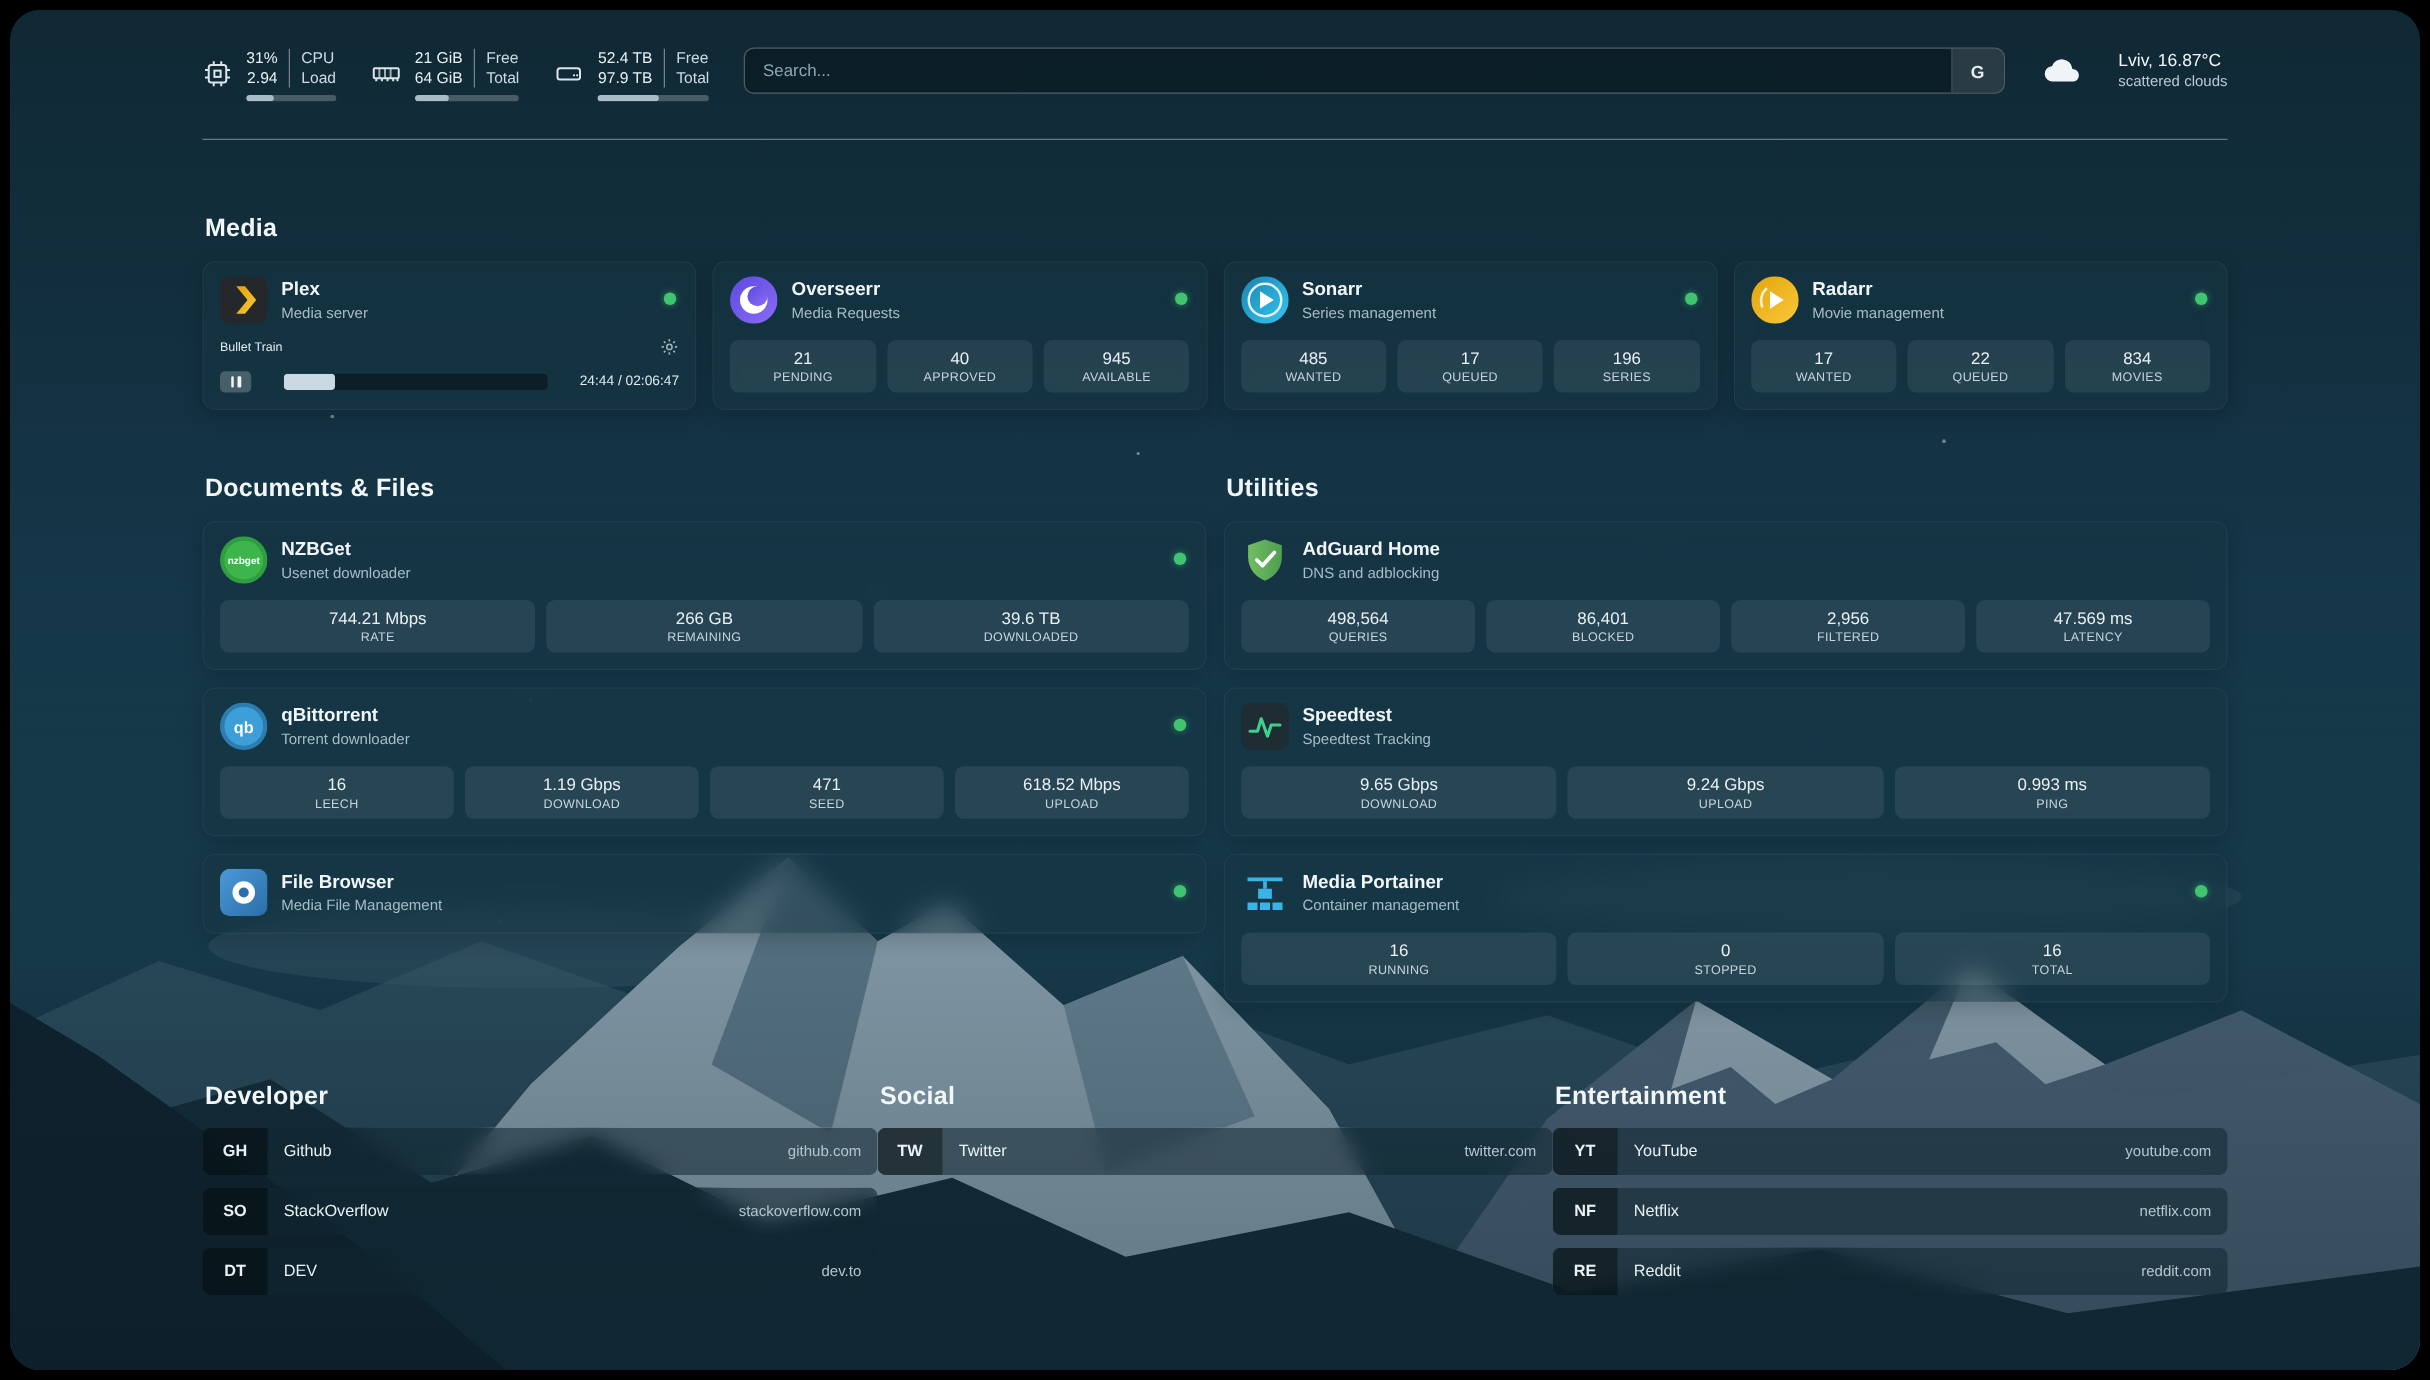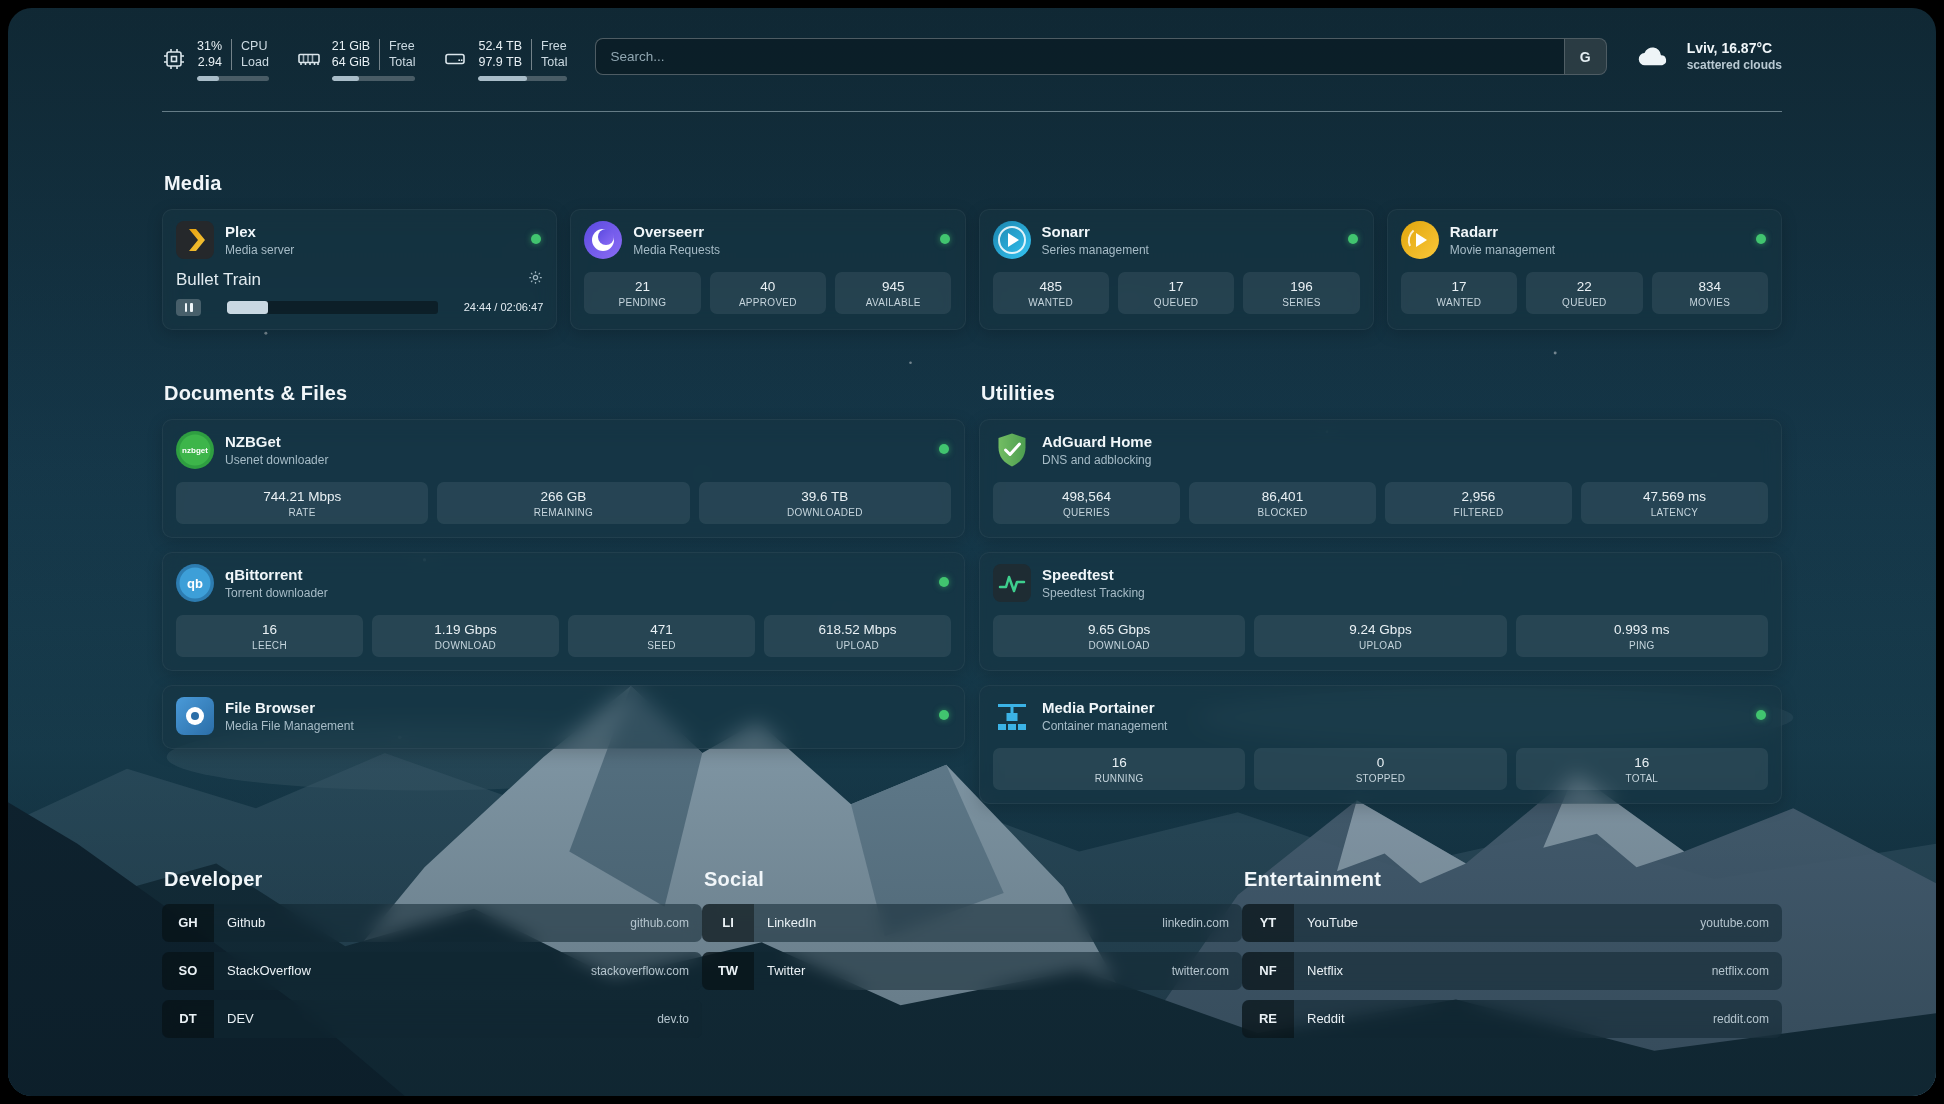--- a/index.html
+++ b/index.html
@@ -20,21 +20,21 @@
   .res-bar{height:5px;margin-top:5px;background:rgba(255,255,255,.24);border-radius:3px;overflow:hidden;}
   .res-bar i{display:block;height:100%;background:#a9bdc9;border-radius:3px;}
   .searchbox{flex:1;position:relative;}
   .searchbox input{width:100%;height:37px;box-sizing:border-box;background:rgba(8,22,30,.55);
     border:1px solid rgba(255,255,255,.28);border-radius:8px;color:#e9f0f4;font-size:13.5px;
     padding:0 56px 0 14px;outline:none;font-family:"Liberation Sans",sans-serif;}
   .searchbox input::placeholder{color:#90a6b1;}
   .search-btn{position:absolute;top:1px;right:1px;bottom:1px;width:42px;border:none;cursor:pointer;
     background:rgba(255,255,255,.13);border-left:1px solid rgba(255,255,255,.18);
     border-radius:0 7px 7px 0;color:#e3edf2;font-size:14px;font-weight:700;font-family:"Liberation Sans",sans-serif;}
-  .weather{display:flex;align-items:center;gap:16px;font-weight:bold;}
+  .weather{display:flex;align-items:center;gap:27px;}
   .weather-loc{font-size:14px;color:#f0f6f9;}
   .weather-cond{font-size:12px;color:#b9c9d2;margin-top:2px;}
   .rule{height:1px;background:rgba(219,235,243,.42);margin-top:30px;}
 
   
   h2.sec{font-size:20px;font-weight:700;color:#f1f6f9;margin:0 0 14px 2px;letter-spacing:.2px;}
   .media-sec{margin-top:60px;}
   .grid4{display:grid;grid-template-columns:repeat(4,1fr);gap:13px;align-items:stretch;}
   .card{position:relative;background:rgba(25,51,64,.52);border:1px solid rgba(255,255,255,.05);
     border-radius:10px;padding:11px 13px 13px;backdrop-filter:blur(10px) saturate(115%);
@@ -44,22 +44,22 @@
   .card-title{font-size:15px;font-weight:700;color:#f0f6f9;line-height:1.2;}
   .card-sub{font-size:12px;color:#a7bcc7;margin-top:2px;}
   .dot{position:absolute;top:29px;right:15px;width:10px;height:10px;border-radius:50%;
     background:#41c46f;box-shadow:0 0 6px rgba(65,196,111,.6);transform:translateY(-50%);}
   .stats{display:grid;grid-auto-flow:column;grid-auto-columns:1fr;gap:9px;margin-top:13px;}
   .stat{background:rgba(255,255,255,.08);border-radius:7px;text-align:center;padding:7px 4px 6px;}
   .stat-value{font-size:13.5px;color:#eaf1f5;}
   .stat-label{font-size:10px;font-weight:400;color:#c6d5dd;letter-spacing:.3px;margin-top:3px;}
 
   
-  .media-row{display:flex;justify-content:space-between;align-items:flex-start;margin-top:11px;
-    font-size:17px;color:#e2ebf0;}
+  .media-row{display:flex;justify-content:space-between;align-items:center;margin-top:11px;
+    font-size:10px;color:#e2ebf0;}
   .player-row{display:flex;align-items:center;gap:26px;margin-top:9px;}
   .pause{width:25px;height:17px;border-radius:4px;background:rgba(255,255,255,.22);border:none;cursor:pointer;
     display:flex;gap:3px;align-items:center;justify-content:center;padding:0;}
   .pause i{width:2.5px;height:9px;background:#f0f6f9;border-radius:1px;}
   .ptrack{flex:1;height:13px;background:rgba(0,0,0,.38);border-radius:3px;overflow:hidden;}
   .ptrack i{display:block;height:100%;background:#c9d8e2;border-radius:3px;}
   .ptime{font-size:11px;color:#e2ebf0;white-space:nowrap;}
 
   
   .two-col{display:grid;grid-template-columns:1fr 1fr;gap:14px;margin-top:52px;}
@@ -592,25 +592,20 @@
             <span class="bm-name">DEV</span>
             <span class="bm-domain">dev.to</span>
           </div>
         </div>
       </div>
 
       <div>
         <h2 class="sec" style="margin-bottom:13px;">Social</h2>
         <div class="bm-rows">
           <div class="bm-row">
-            <span class="bm-abbr">LI</span>
-            <span class="bm-name">LinkedIn</span>
-            <span class="bm-domain">linkedin.com</span>
-          </div>
-          <div class="bm-row">
             <span class="bm-abbr">TW</span>
             <span class="bm-name">Twitter</span>
             <span class="bm-domain">twitter.com</span>
           </div>
         </div>
       </div>
 
       <div>
         <h2 class="sec" style="margin-bottom:13px;">Entertainment</h2>
         <div class="bm-rows">

